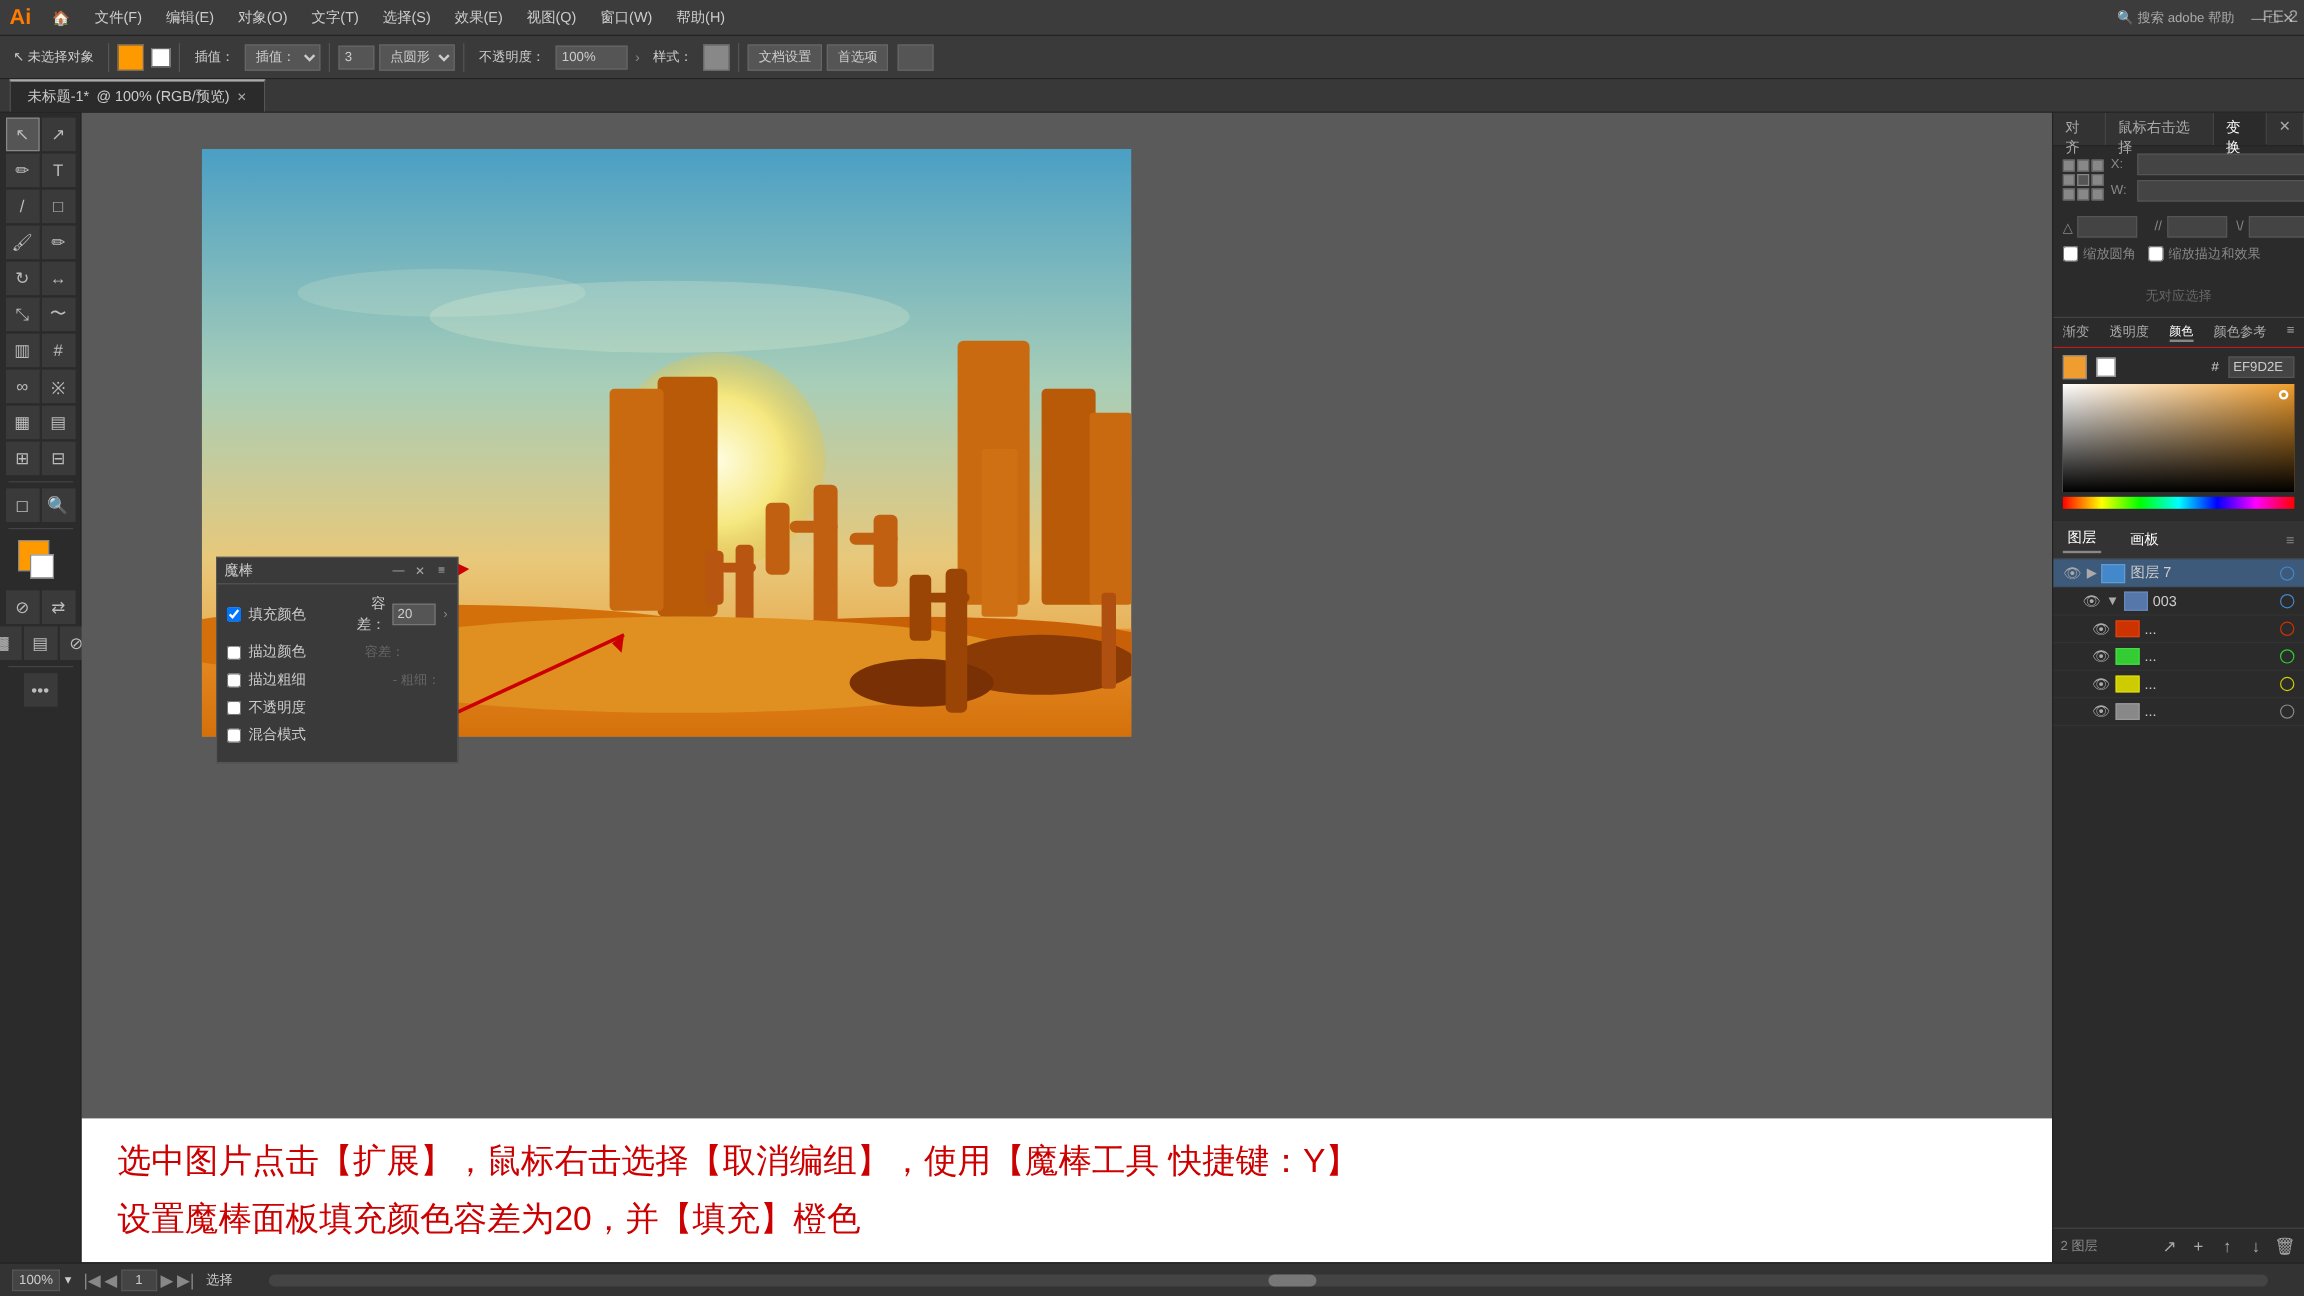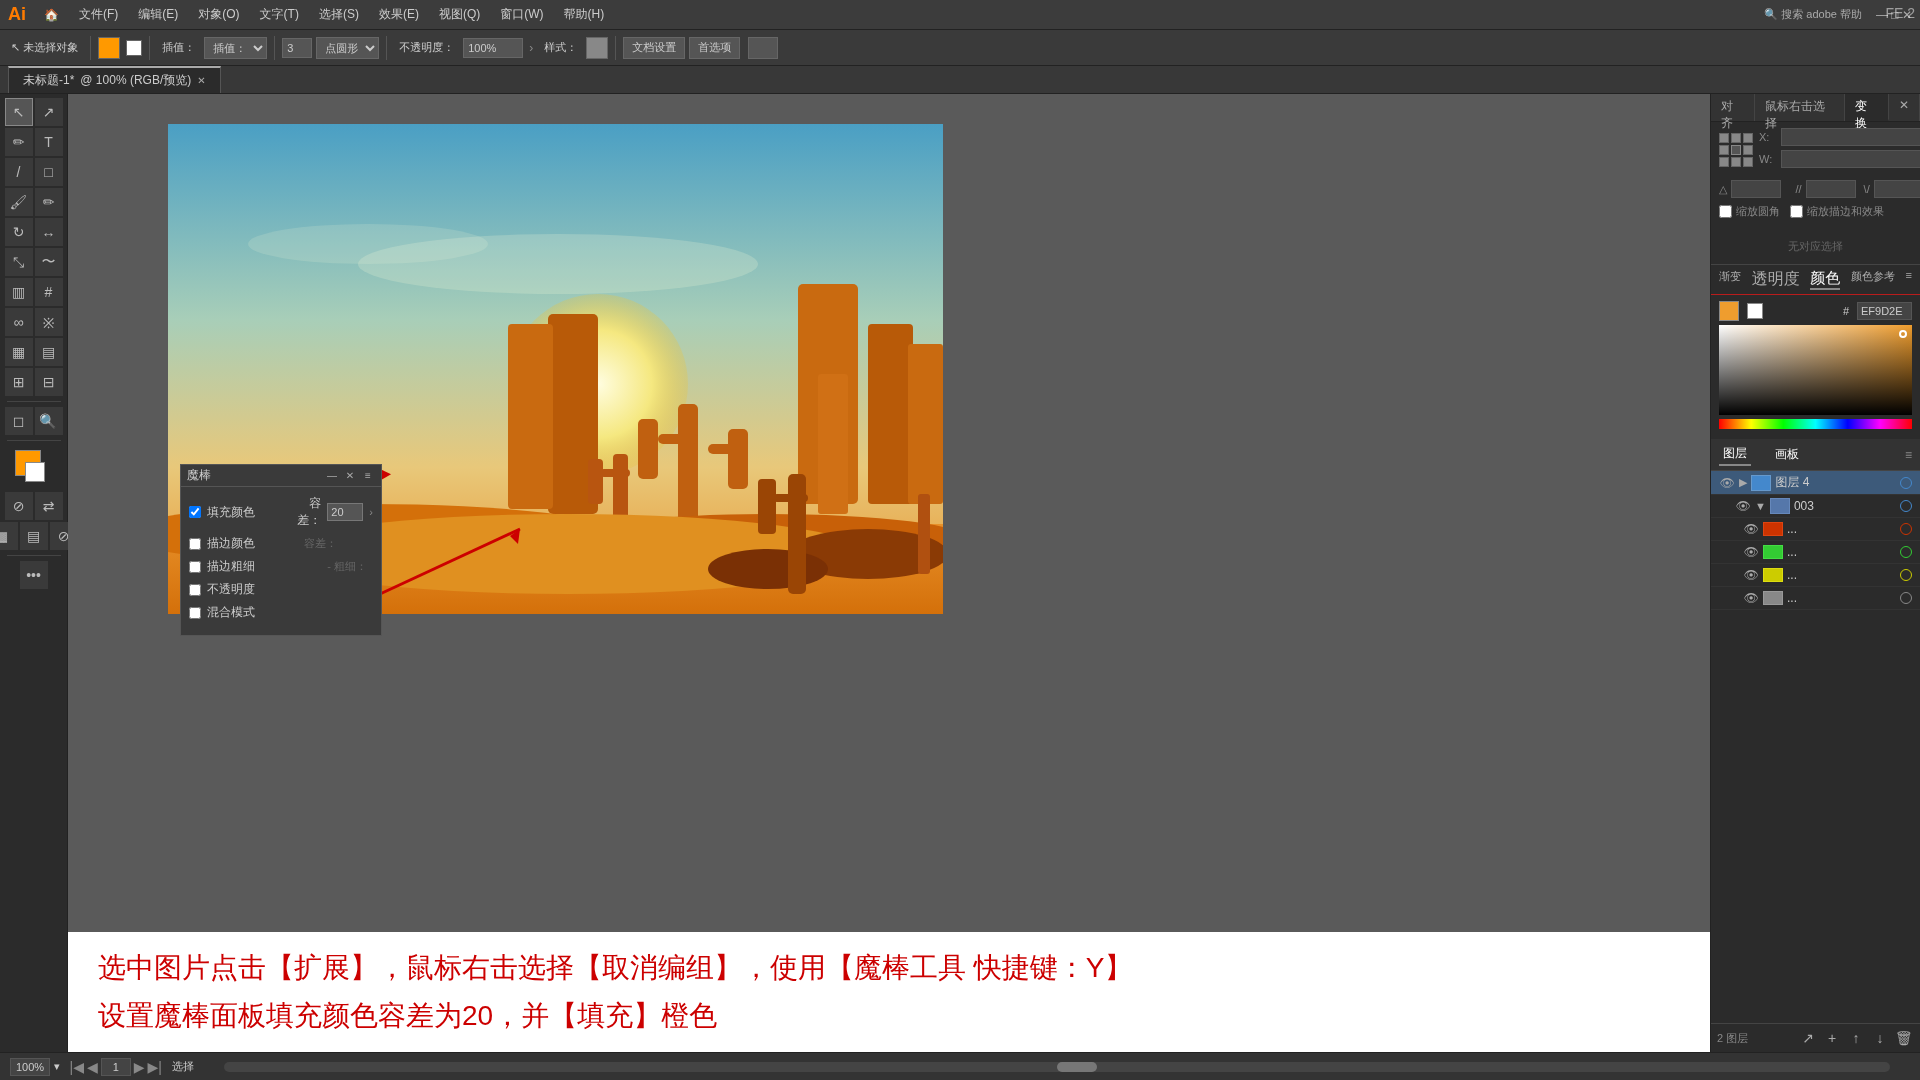--- a/index.html
+++ b/index.html
@@ -812,22 +812,22 @@
           <input type="checkbox" style=""> 缩放描边和效果
         </label>
       </div>
     </div>
 
     <div style="text-align:center;padding:10px;color:#666;font-size:11px;">无对应选择</div>
 
     <div style="border-top:1px solid #444;">
       <div style="display:flex;justify-content:space-between;padding:4px 8px;border-bottom:1px solid #b91c1c;">
         <span style="font-size:11px;color:#aaa;">渐变</span>
-        <span style="font-size:16px;color:#aaa;">透明度</span>
-        <span style="font-size:15px;color:#fff;border-bottom:2px solid #888;">颜色</span>
+        <span style="font-size:11px;color:#aaa;">透明度</span>
+        <span style="font-size:10px;color:#fff;border-bottom:2px solid #888;">颜色</span>
         <span style="font-size:11px;color:#aaa;">颜色参考</span>
         <span style="font-size:11px;color:#aaa;">≡</span>
       </div>
       <div style="padding:6px 8px;">
         <div style="display:flex;align-items:center;gap:8px;margin-bottom:4px;">
           <div style="width:20px;height:20px;background:#ef9d2e;border:1px solid #888;"></div>
           <div style="width:16px;height:16px;background:#fff;border:1px solid #888;"></div>
           <div style="flex:1;"></div>
           <span style="font-size:11px;color:#ccc;"># </span>
           <input style="width: 55px; height: 18px; background: rgb(68, 68, 68); border: 1px solid rgb(85, 85, 85); color: rgb(204, 204, 204); font-size: 11px; padding: 0px 3px;" value="EF9D2E">
@@ -846,21 +846,21 @@
         <span class="layers-tab active">图层</span>
         <span class="layers-tab">画板</span>
         <div style="flex:1;"></div>
         <span style="color:#888;font-size:12px;cursor:pointer;">≡</span>
       </div>
 
       <div class="layer-item selected">
         <span class="layer-eye">👁</span>
         <span style="color:#aaa;font-size:11px;">▶</span>
         <div style="width:20px;height:16px;background:#4488cc;border:1px solid #6699cc;"></div>
-        <span class="layer-name">图层 4</span>
+        <span class="layer-name">图层 7</span>
         <div class="layer-circle" style="border-color:#4488cc;"></div>
       </div>
 
       <div class="layer-item" style="padding-left:24px;">
         <span class="layer-eye">👁</span>
         <span style="color:#aaa;font-size:11px;">▼</span>
         <div style="width:20px;height:16px;background:#5577aa;border:1px solid #6688bb;"></div>
         <span class="layer-name">003</span>
         <div class="layer-circle" style="border-color:#4488cc;"></div>
       </div>

